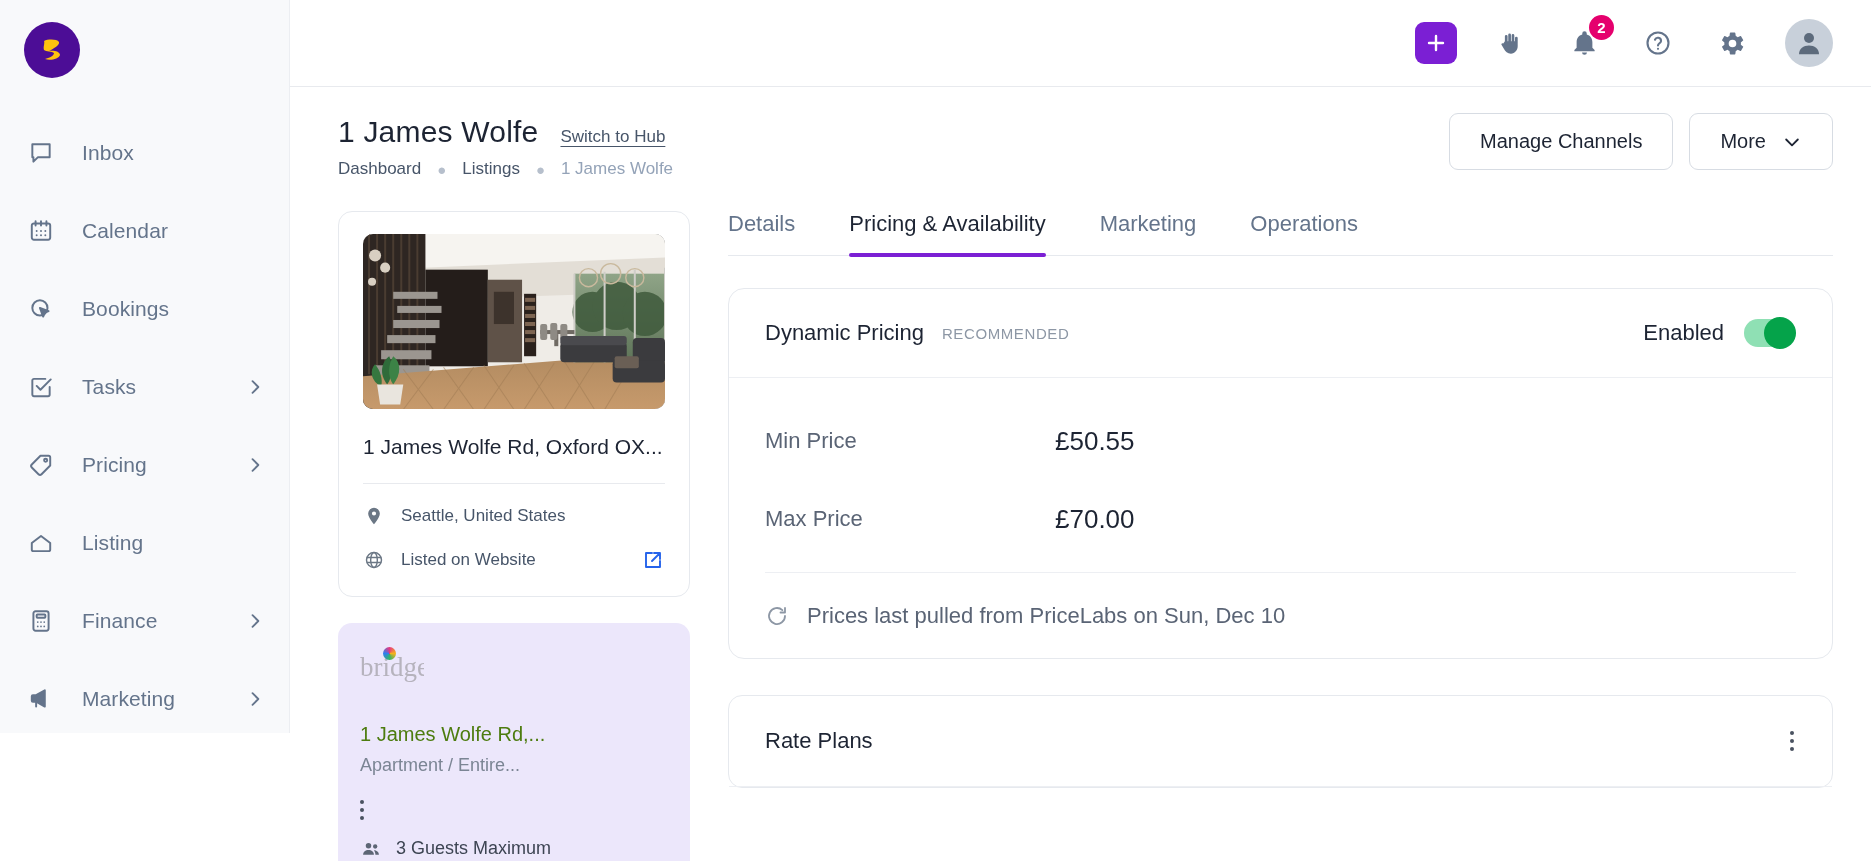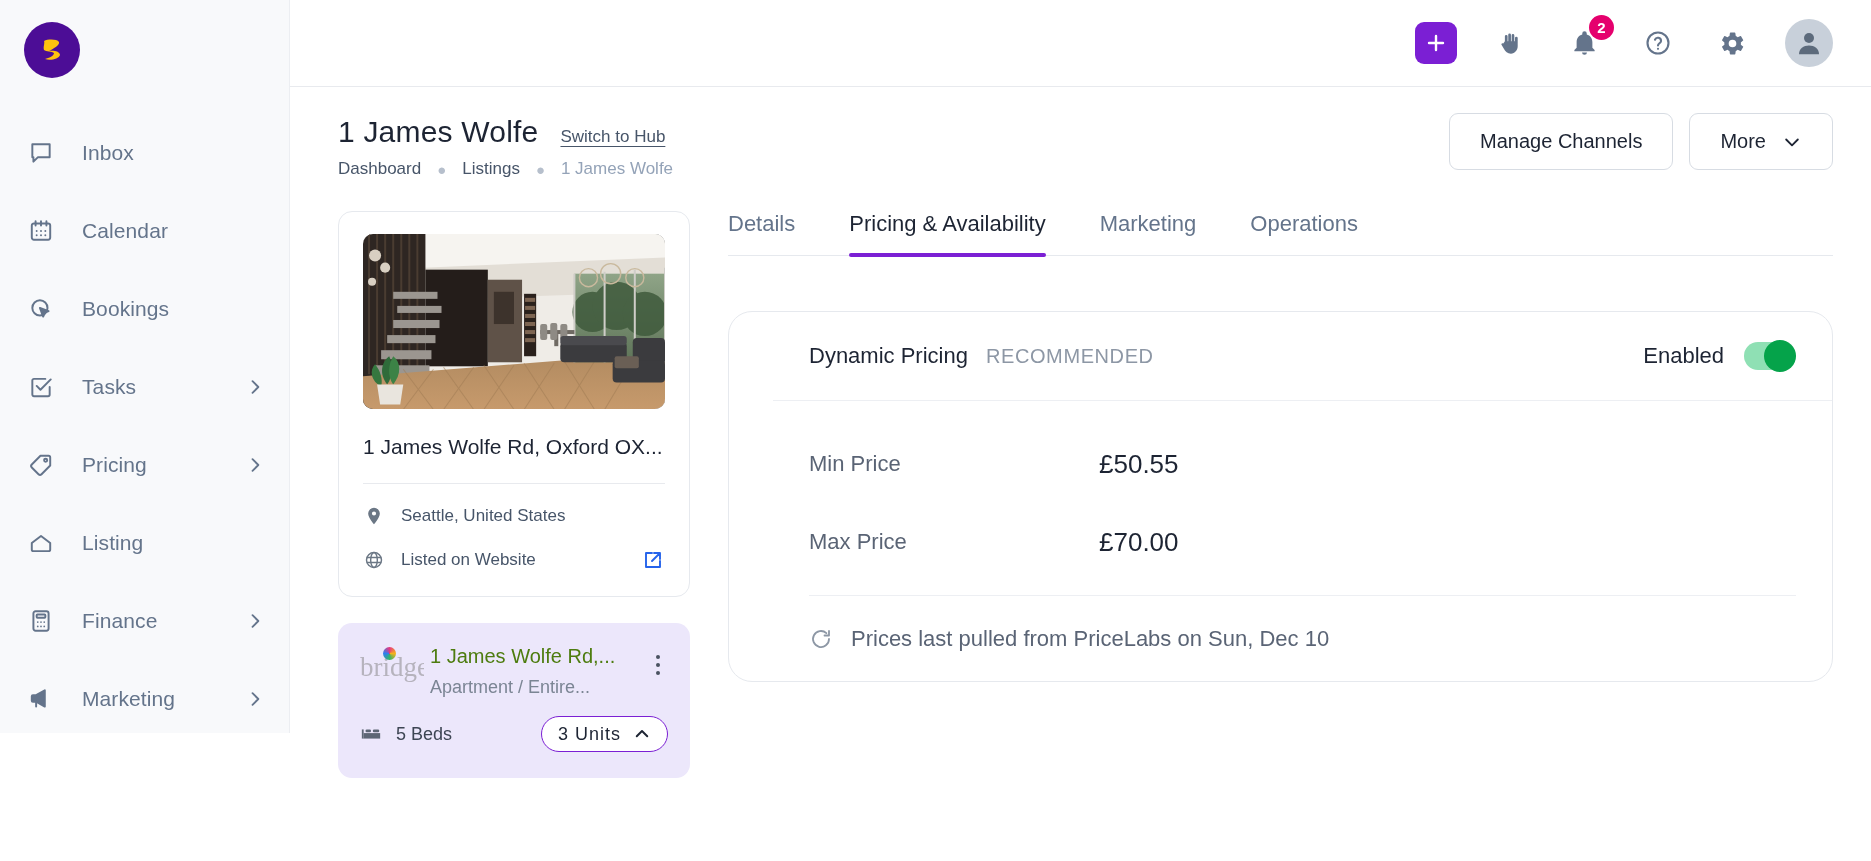--- a/index.html
+++ b/index.html
@@ -130,21 +130,21 @@
     display: flex; align-items: center; gap: 16px;
     margin-top: 22px; font-size: 17px; color: #475569;
   }
   .prop-row .ico { width: 22px; display:flex; align-items:center; justify-content:center; color: #6b7785; flex:0 0 22px;}
   .ext-link { margin-left: auto; color: #2563eb; display:flex; cursor:pointer; }
 
   .unit-card {
     margin-top: 26px; background: #ece7fb; border-radius: 14px;
     padding: 22px 22px 26px 22px; position: relative;
   }
-  .unit-head { display: flex; align-items: flex-start; gap: 6px; }
+  .unit-head { display: flex; align-items: flex-start; gap: 14px; flex-direction: column; }
   .brand-logo {
     width: 64px; flex: 0 0 64px; font-size: 27px; color: #b6b3bd;
     font-family: "Liberation Serif", serif; line-height: 1.1;
     overflow: hidden; white-space: nowrap; position: relative; padding-top: 8px;
   }
   .brand-dot {
     position:absolute; left: 23px; top: 2px; width: 13px; height: 13px; border-radius: 50%;
     background: conic-gradient(#e8387f, #f5b21b, #33b36a, #2d7ff0, #e8387f);
   }
   .unit-txt { flex: 1 1 auto; min-width: 0; }
@@ -169,27 +169,27 @@
   .tab {
     font-size: 22px; color: #64748b; padding: 0 0 18px 0; margin-right: 54px;
     cursor: pointer; position: relative; white-space: nowrap;
   }
   .tab.active { color: #1d2433; }
   .tab.active:after {
     content: ""; position: absolute; left: 0; right: 0; bottom: -2px;
     height: 4px; background: #7b1fd4; border-radius: 2px;
   }
 
-  .pcard { margin-top: 55px; border: 1px solid #e6e9ee; border-radius: 24px; background:#fff;padding-left:44px; }
+  .pcard { margin-top: 32px; border: 1px solid #e6e9ee; border-radius: 16px; background:#fff; }
   .pcard-head {
     display: flex; align-items: center; padding: 30px 38px 30px 36px;
     border-bottom: 1px solid #edeff3;
   }
   .pcard-title { font-size: 22px; color: #1d2433; }
-  .rec-tag { margin-left: 18px; font-size: 20px; color: #8d97a5; letter-spacing: .6px; }
+  .rec-tag { margin-left: 18px; font-size: 15px; color: #8d97a5; letter-spacing: .6px; }
   .toggle-wrap { margin-left: auto; display:flex; align-items:center; gap: 20px; }
   .toggle-label { font-size: 22px; color: #1d2433; }
   .toggle {
     width: 50px; height: 28px; border-radius: 14px; background: #8fe0b4;
     position: relative; cursor: pointer;
   }
   .toggle .knob {
     position: absolute; right: -2px; top: -2px; width: 32px; height: 32px;
     border-radius: 50%; background: #05a34a;
   }
@@ -561,20 +561,31 @@
               <div class="unit-sub">Apartment / Entire...</div>
             </div>
             <div class="kebab">
                 <i></i>
                 <i></i>
                 <i></i>
               </div>
           </div>
           <div class="unit-row">
             <span class="ico">
+              <svg width="20" height="20" viewBox="0 0 24 24" fill="currentColor">
+                  <circle cx="9" cy="8" r="3.3"></circle>
+                  <path d="M2.5 19c0-3.6 2.9-5.8 6.5-5.8s6.5 2.2 6.5 5.8z"></path>
+                  <circle cx="17" cy="9" r="2.6"></circle>
+                  <path d="M15.5 13.6c3 .2 6 1.8 6 5.4h-4.2c0-2.2-.7-4-1.8-5.4z"></path>
+                </svg>
+            </span>
+            <span>3 Guests Maximum</span>
+          </div>
+          <div class="unit-row">
+            <span class="ico">
               <svg width="22" height="22" viewBox="0 0 24 24" fill="currentColor">
                   <path d="M2 7h2v10H2z"></path>
                   <path d="M4 11h18v6H4z"></path>
                   <rect x="6" y="7" width="6" height="3.2" rx="1.4"></rect>
                   <rect x="14" y="7" width="7" height="3.2" rx="1.4"></rect>
                 </svg>
             </span>
             <span>5 Beds</span>
             <div class="units-pill">
               <span>3 Units</span>
@@ -622,17 +633,27 @@
             <span class="refresh-ico">
               <svg width="24" height="24" viewBox="0 0 24 24" fill="none" stroke="currentColor" stroke-width="1.8">
                   <path d="M20 12a8 8 0 1 1-2.6-5.9" stroke-linecap="round"></path>
                   <path d="M20 4v4.5h-4.5" stroke-linecap="round" stroke-linejoin="round"></path>
                 </svg>
             </span>
             <span>Prices last pulled from PriceLabs on Sun, Dec 10</span>
           </div>
         </div>
 
+        <div class="rate-card">
+          <div class="rate-head">
+            <span class="rate-title">Rate Plans</span>
+            <div class="rate-kebab">
+                <i></i>
+                <i></i>
+                <i></i>
+              </div>
+          </div>
+        </div>
 
       </div>
     </div>
   </div>
 </div>
 
 </body></html>

